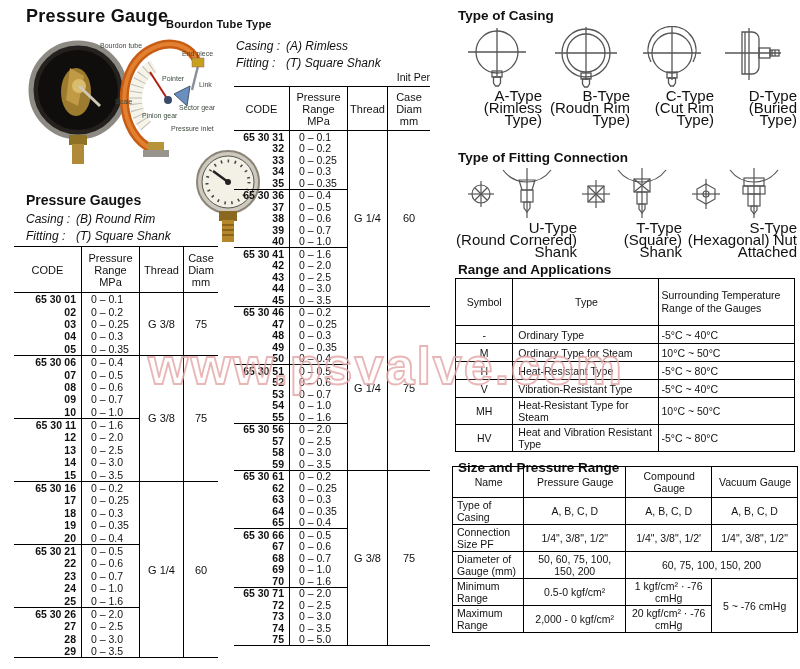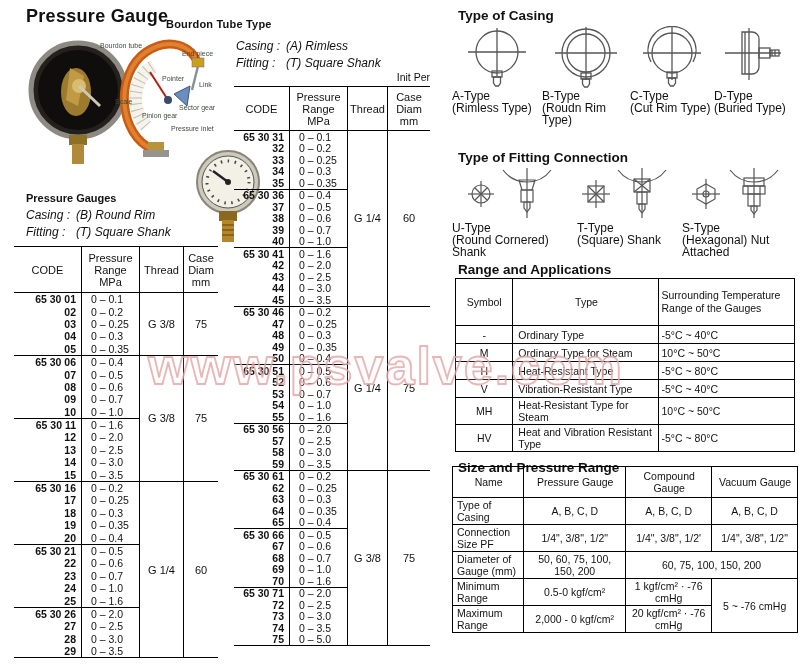--- a/index.html
+++ b/index.html
@@ -6,21 +6,21 @@
   body{width:800px;height:669px;position:relative;background:#ffffff;
        font-family:"Liberation Sans",sans-serif;color:#111;overflow:hidden;}
   .abs{position:absolute;}
   
   .title1{left:26px;top:6px;font-size:18px;font-weight:bold;letter-spacing:.3px;}
   .title2{left:166px;top:10px;font-size:11px;font-weight:bold;letter-spacing:.2px;margin-top:8px;}
   
   .info-line{display:flex;font-size:12px;line-height:17px;font-style:italic;}
   .info-line .lbl{width:50px;}
   .left-info{left:26px;top:192px;}
-  .left-info h3{margin:0 0 3px 0;font-size:11px;}
+  .left-info h3{margin:0 0 3px 0;font-size:14px;}
   .mid-info{left:236px;top:38px;}
   .unit-note{left:330px;top:71px;width:100px;text-align:right;font-size:10.5px;}
   
   .ptable{position:absolute;border-top:1.5px solid #000;border-bottom:1.5px solid #000;
           font-size:10.5px;background:transparent;}
   .ptable *{box-sizing:border-box;}
   .pt-header{display:flex;border-bottom:1.5px solid #000;}
   .hcell{display:flex;flex-direction:column;justify-content:center;text-align:center;
          font-size:11px;line-height:12px;}
   #left-table{left:14px;top:246px;width:204px;}
@@ -41,21 +41,21 @@
   #left-table .pt-row{height:12.4px;}
   #mid-table .pt-row{height:11.5px;}
   .pt-row .c-code{text-align:right;padding-right:5px;font-weight:bold;border-right:1px solid #000;height:100%;
                   display:flex;align-items:center;justify-content:flex-end;}
   .pt-row .c-range{flex:1;padding-left:9px;}
   .pt-span .c-thread{border-right:1px solid #000;display:flex;align-items:center;justify-content:center;font-size:11px;}
   .pt-span .c-case{display:flex;align-items:center;justify-content:center;font-size:11px;}
   
   .sec-title{font-size:13.5px;font-weight:bold;}
   .icon-row{display:flex;}
-  .type-item{text-align:left;font-size:12px;line-height:12px;}
+  .type-item{text-align:right;font-size:15px;line-height:12px;}
   .type-item svg{display:block;margin:0 auto;}
   .type-name{margin-top:2px;}
   .apps-table,.size-table{border-collapse:collapse;font-size:10.5px;}
   .apps-table th,.apps-table td,.size-table th,.size-table td{
       border:1px solid #000;padding:1px 3px;font-weight:normal;}
   .apps-table{width:340px;}
   .apps-table .col-sym{width:52px;text-align:center;}
   .apps-table .col-type{width:146px;text-align:left;padding-left:5px;}
   .apps-table .col-temp{width:137px;text-align:left;}
   .apps-table thead th{text-align:center;height:44px;line-height:13px;}

